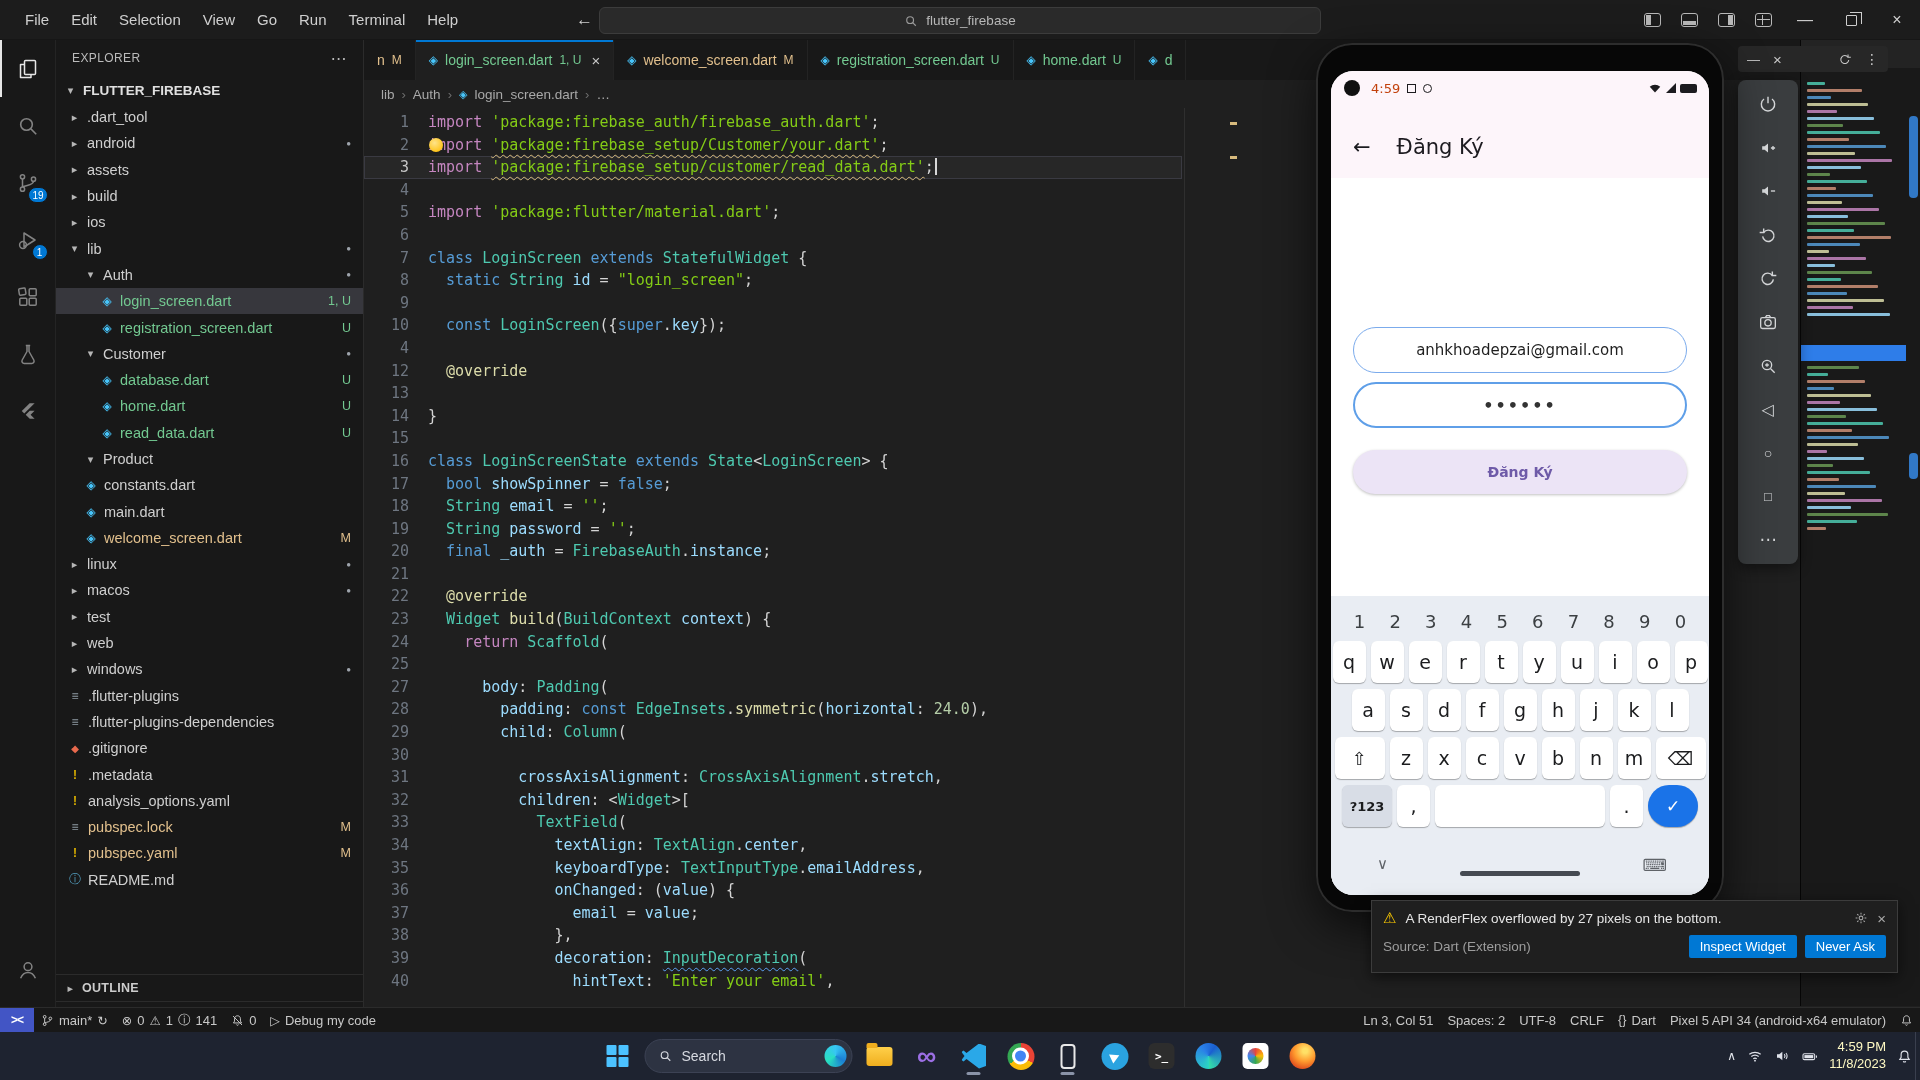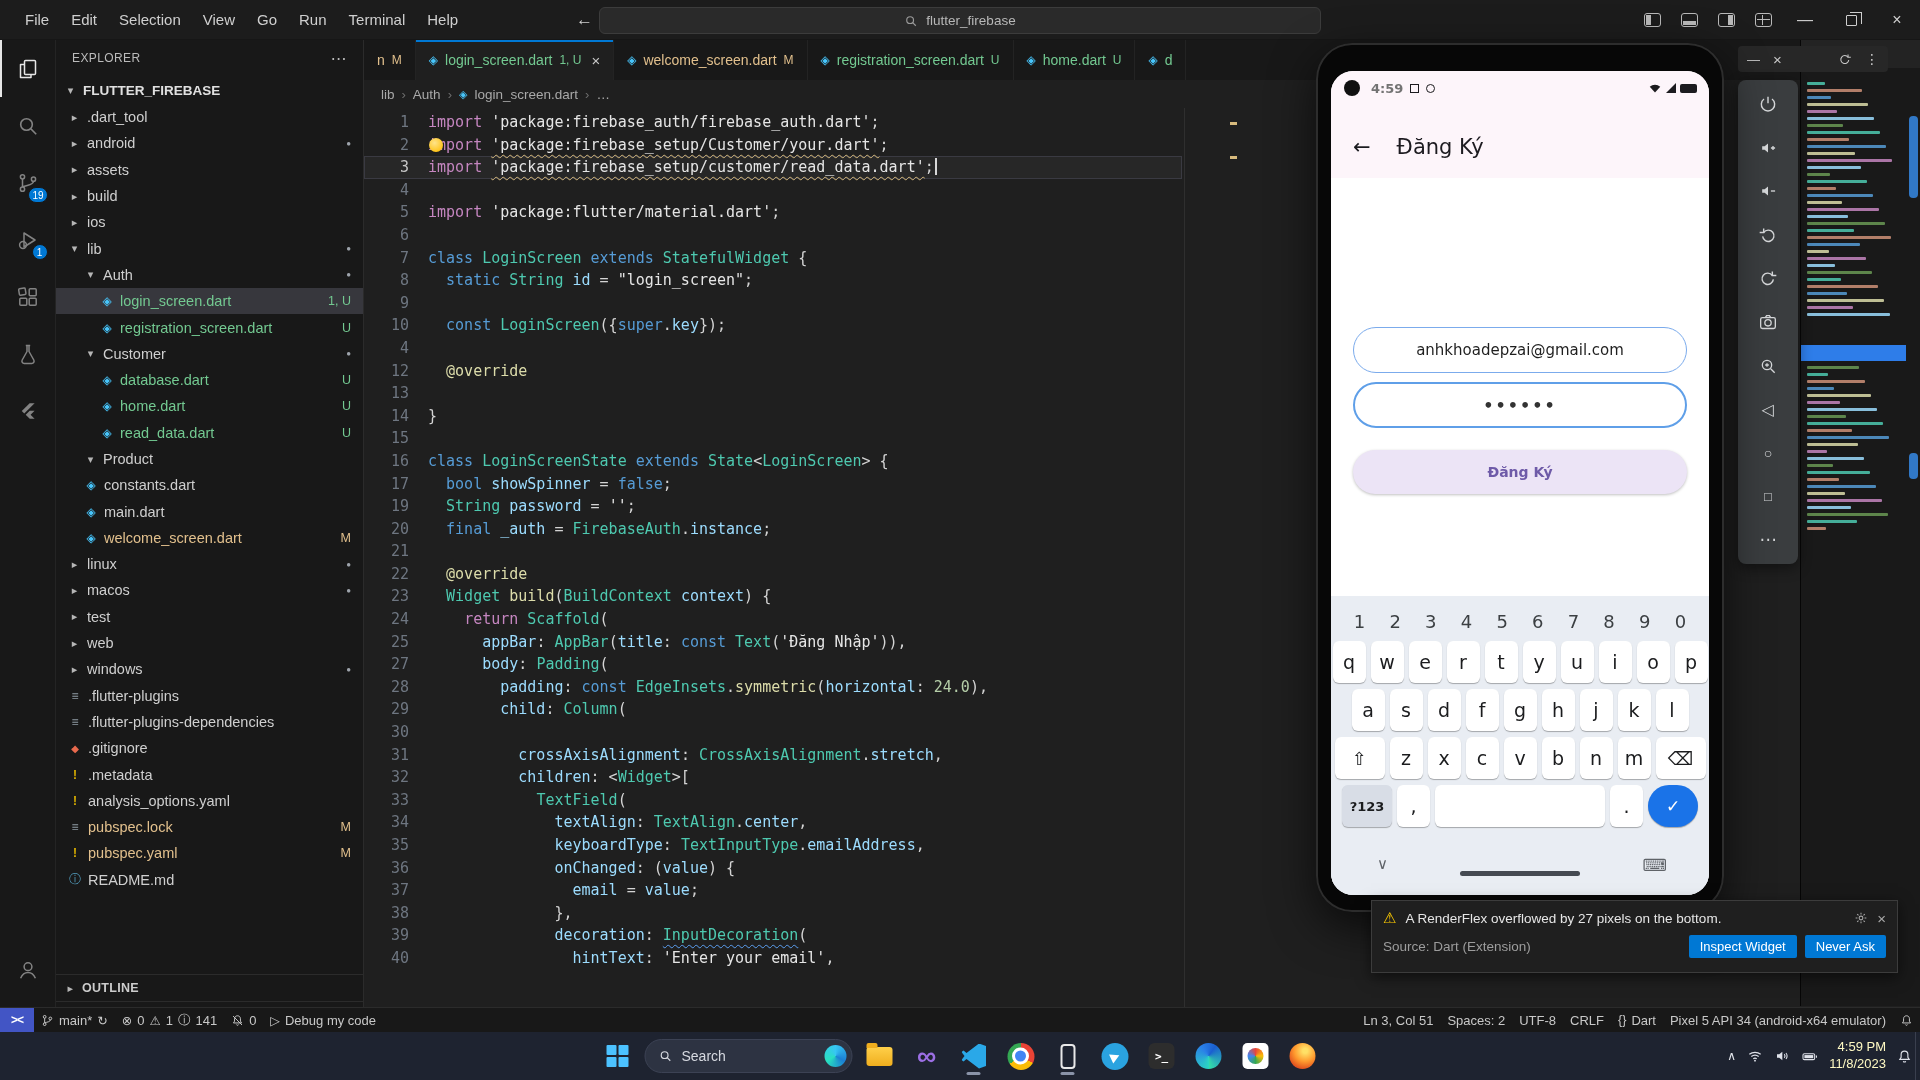--- a/index.html
+++ b/index.html
@@ -69,21 +69,21 @@
 .bc-sep{color:#6d6d6d;font-size:13px}
 .breadcrumb .fic{width:auto;font-size:11px}
 .code{position:absolute;left:0;right:0;top:68px;bottom:0;overflow:hidden;font-family:"DejaVu Sans Mono","Liberation Mono",monospace;font-size:15px;padding-top:3px}
 .ruler{position:absolute;left:820px;top:0;bottom:0;width:1px;background:#2f2f2f}
 .ovmark{position:absolute;left:866px;width:7px;height:3px;background:#d7ba7d}
 .code-line{display:flex;height:22.6px;line-height:22.6px;width:818px}
 .code-line.cur{background:rgba(80,80,80,.18);box-shadow:inset 0 0 0 1px #3a3a42}
 .ln{width:64px;flex:none;text-align:right;padding-right:19px;color:#6e7681}
 .cur .ln{color:#c6c6c6}
 .lc{position:relative;white-space:pre;flex:none}
-.kp{color:#C586C0}.k{color:#569CD6}.t{color:#4EC9B0}.v{color:#9CDCFE}.s{color:#e5e5e5}.f{color:#DCDCAA}.n{color:#B5CEA8}.pl{color:#D4D4D4}.an{color:#DCDCAA}
+.kp{color:#C586C0}.k{color:#569CD6}.t{color:#4EC9B0}.v{color:#9CDCFE}.s{color:#84cc16}.f{color:#DCDCAA}.n{color:#B5CEA8}.pl{color:#D4D4D4}.an{color:#DCDCAA}
 .sq{text-decoration:underline wavy #d7ba7d;text-decoration-thickness:1px;text-underline-offset:4px}
 .sqb{text-decoration:underline wavy #5ca0f2;text-decoration-thickness:1px;text-underline-offset:4px}
 .sw{display:inline-block;width:12px;height:12px;background:#ffffff;outline:1px solid #888;margin:0 5px 0 2px;vertical-align:-1px}
 .caret{display:inline-block;width:2px;height:17px;background:#d7d7d7;vertical-align:-3px;margin-left:1px}
 .bulb{position:absolute;left:1px;top:4px;width:14px;height:14px;border-radius:50%;background:radial-gradient(circle at 40% 35%,#ffe38a,#ffc51e 70%,#e8a500);z-index:2}
 
 .statusbar{position:absolute;left:0;right:0;top:1007px;height:25px;background:#181818;border-top:1px solid #2b2b2b;display:flex;align-items:center;font-size:13px;color:#c8c8c8;z-index:25}
 .sb-item{display:flex;align-items:center;gap:5px;padding:0 7px;height:100%;white-space:nowrap}
 .remote{background:#4255c5;color:#fff;font-weight:bold;font-size:12px;padding:0 11px;letter-spacing:-1px}
 .sb-right{margin-left:auto;display:flex;height:100%}
@@ -99,21 +99,21 @@
 .sliver-sb2{position:absolute;right:2px;top:385px;width:9px;height:26px;background:#3178c6;border-radius:4px}
 
 .emu-head{position:absolute;left:1738px;top:46px;width:150px;height:26px;background:#272727;border-radius:4px;z-index:30;display:flex;align-items:center;justify-content:space-between;padding:0 9px;color:#c8c8c8}
 .emu-head .grp{display:flex;align-items:center;gap:13px}
 .emu-tools{position:absolute;left:1738px;top:80px;width:60px;height:484px;background:#3a3d3f;border-radius:8px;box-shadow:0 4px 14px rgba(0,0,0,.45);z-index:30;display:flex;flex-direction:column;align-items:center;justify-content:space-between;padding:9px 0;color:#d5d7d9}
 .etool{width:34px;height:30px;display:flex;align-items:center;justify-content:center}
 .phone{position:absolute;left:1316px;top:43px;width:408px;height:869px;background:#070707;border-radius:36px;box-shadow:0 15px 45px rgba(0,0,0,.65),inset 0 0 0 2px #2d2d2d;z-index:30}
 .pscreen{position:absolute;left:15px;top:28px;width:378px;height:824px;background:#ffffff;border-radius:22px;overflow:hidden;font-family:"DejaVu Sans","Liberation Sans",sans-serif}
 .p-top{position:absolute;top:0;left:0;right:0;height:107px;background:#fdf5fa}
 .p-cam{position:absolute;left:13px;top:9px;width:16px;height:16px;border-radius:50%;background:#101010}
-.p-status{position:absolute;top:6px;left:0;right:0;height:22px;display:flex;align-items:center;color:#737373;font-size:13px;font-weight:bold}
+.p-status{position:absolute;top:6px;left:0;right:0;height:22px;display:flex;align-items:center;color:#c2410c;font-size:13px;font-weight:normal}
 .p-status .ptime{margin-left:40px}
 .p-sicon{width:9px;height:9px;border:1.4px solid #1c1b1f;margin-left:7px}
 .p-sicon.round{border-radius:50%}
 .p-status-right{margin-left:auto;margin-right:12px;display:flex;align-items:center;gap:4px;color:#1c1b1f}
 .p-batt{width:17px;height:9px;background:#1c1b1f;border-radius:2px}
 .p-sig{width:0;height:0;border-left:10px solid transparent;border-bottom:10px solid #1c1b1f}
 .p-appbar{position:absolute;top:45px;left:0;right:0;height:62px;display:flex;align-items:center}
 .p-back{margin-left:22px;font-size:21px;color:#1b1b1f}
 .p-title{margin-left:26px;font-size:21px;color:#1d1b20;font-weight:500}
 .p-field{position:absolute;left:22px;right:22px;height:46px;border-radius:26px;background:#fff;display:flex;align-items:center;justify-content:center;font-size:15px;color:#1f1f1f}
@@ -561,20 +561,24 @@
           </div>
           <div class="code-line">
             <span class="ln">16</span>
             <span class="lc"><span class="k">class</span><span class="pl"> </span><span class="t">LoginScreenState</span><span class="pl"> </span><span class="k">extends</span><span class="pl"> </span><span class="t">State</span><span class="pl">&lt;</span><span class="t">LoginScreen</span><span class="pl">&gt; {</span></span>
           </div>
           <div class="code-line">
             <span class="ln">17</span>
             <span class="lc"><span class="pl">  </span><span class="k">bool</span><span class="pl"> </span><span class="v">showSpinner</span><span class="pl"> = </span><span class="k">false</span><span class="pl">;</span></span>
           </div>
           <div class="code-line">
+            <span class="ln">18</span>
+            <span class="lc"><span class="pl">  </span><span class="t">String</span><span class="pl"> </span><span class="v">email</span><span class="pl"> = </span><span class="s">''</span><span class="pl">;</span></span>
+          </div>
+          <div class="code-line">
             <span class="ln">19</span>
             <span class="lc"><span class="pl">  </span><span class="t">String</span><span class="pl"> </span><span class="v">password</span><span class="pl"> = </span><span class="s">''</span><span class="pl">;</span></span>
           </div>
           <div class="code-line">
             <span class="ln">20</span>
             <span class="lc"><span class="pl">  </span><span class="k">final</span><span class="pl"> </span><span class="v">_auth</span><span class="pl"> = </span><span class="t">FirebaseAuth</span><span class="pl">.</span><span class="v">instance</span><span class="pl">;</span></span>
           </div>
           <div class="code-line">
             <span class="ln">21</span>
             <span class="lc"></span>
@@ -586,21 +590,20 @@
           <div class="code-line">
             <span class="ln">23</span>
             <span class="lc"><span class="pl">  </span><span class="t">Widget</span><span class="pl"> </span><span class="f">build</span><span class="pl">(</span><span class="t">BuildContext</span><span class="pl"> </span><span class="v">context</span><span class="pl">) {</span></span>
           </div>
           <div class="code-line">
             <span class="ln">24</span>
             <span class="lc"><span class="pl">    </span><span class="kp">return</span><span class="pl"> </span><span class="t">Scaffold</span><span class="pl">(</span></span>
           </div>
           <div class="code-line">
             <span class="ln">25</span>
-            <span class="lc"><span class="pl">      </span><span class="v">appBar</span><span class="pl">: </span><span class="t">AppBar</span><span class="pl">(</span><span class="v">title</span><span class="pl">: </span><span class="k">const</span><span class="pl"> </span><span class="t">Text</span><span class="pl">(</span><span class="s">'Đăng Nhập'</span><span class="pl">)),</span></span>
           </div>
           <div class="code-line">
             <span class="ln">27</span>
             <span class="lc"><span class="pl">      </span><span class="v">body</span><span class="pl">: </span><span class="t">Padding</span><span class="pl">(</span></span>
           </div>
           <div class="code-line">
             <span class="ln">28</span>
             <span class="lc"><span class="pl">        </span><span class="v">padding</span><span class="pl">: </span><span class="k">const</span><span class="pl"> </span><span class="t">EdgeInsets</span><span class="pl">.</span><span class="f">symmetric</span><span class="pl">(</span><span class="v">horizontal</span><span class="pl">: </span><span class="n">24.0</span><span class="pl">),</span></span>
           </div>
           <div class="code-line">

